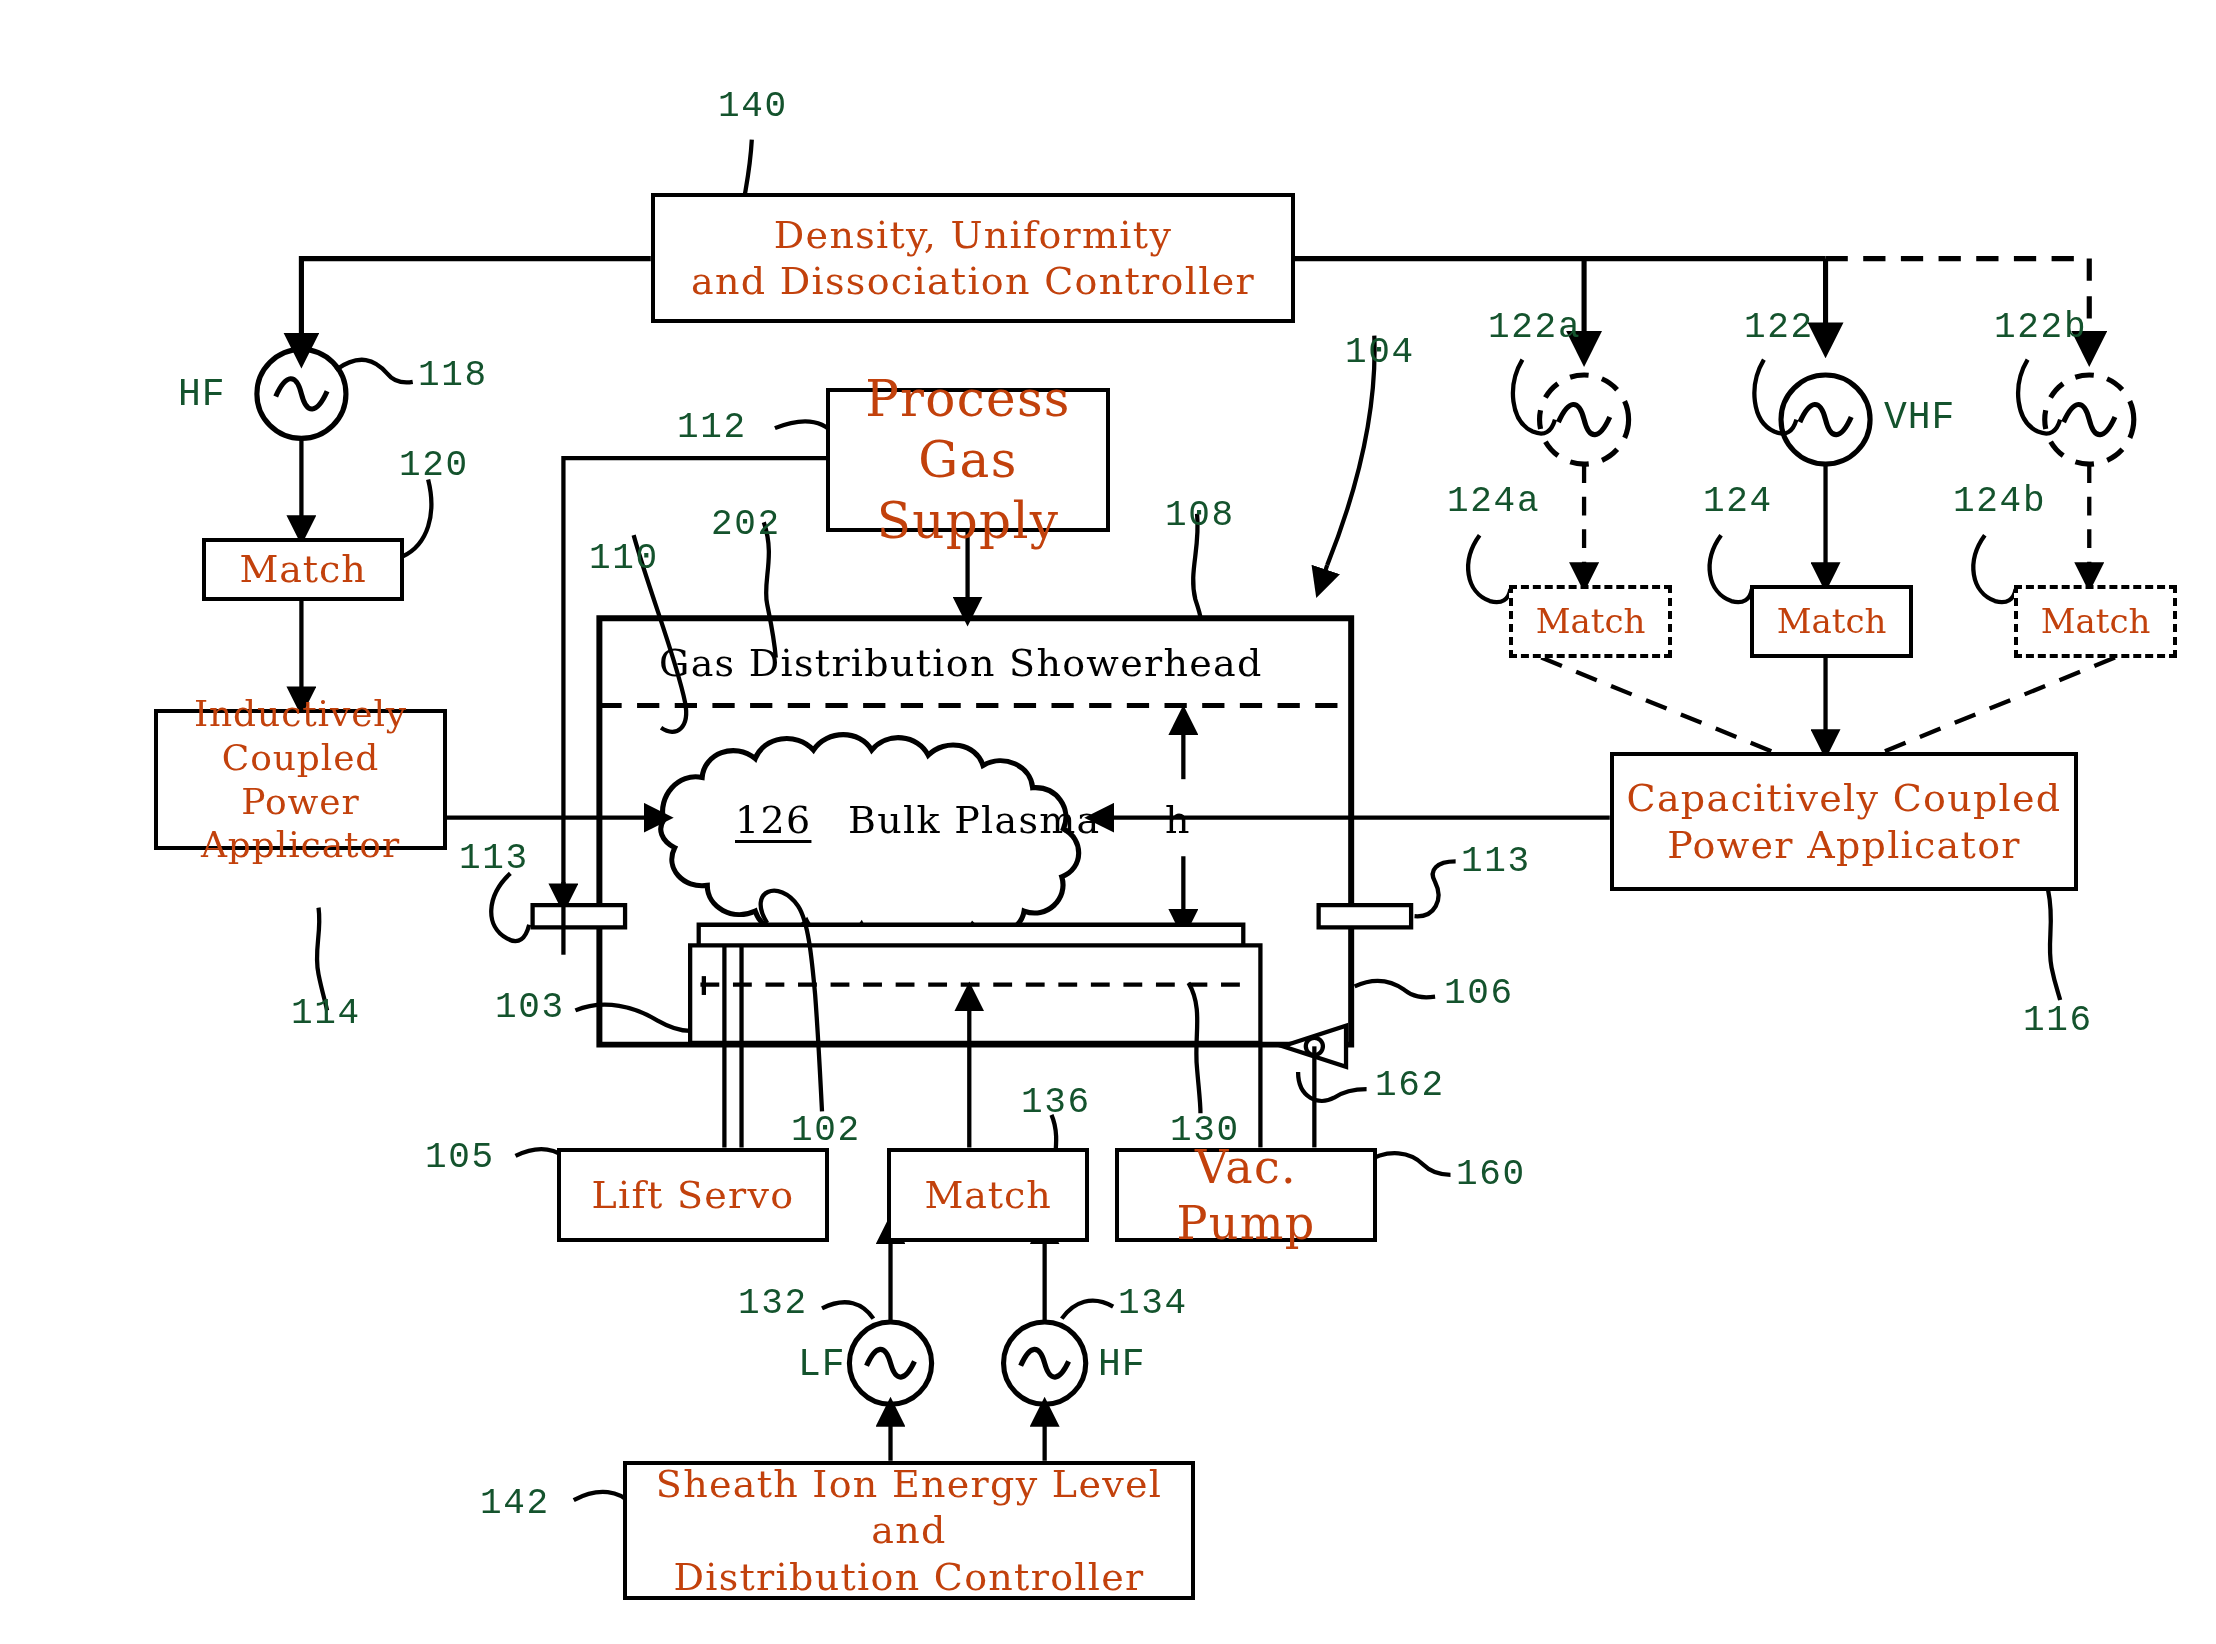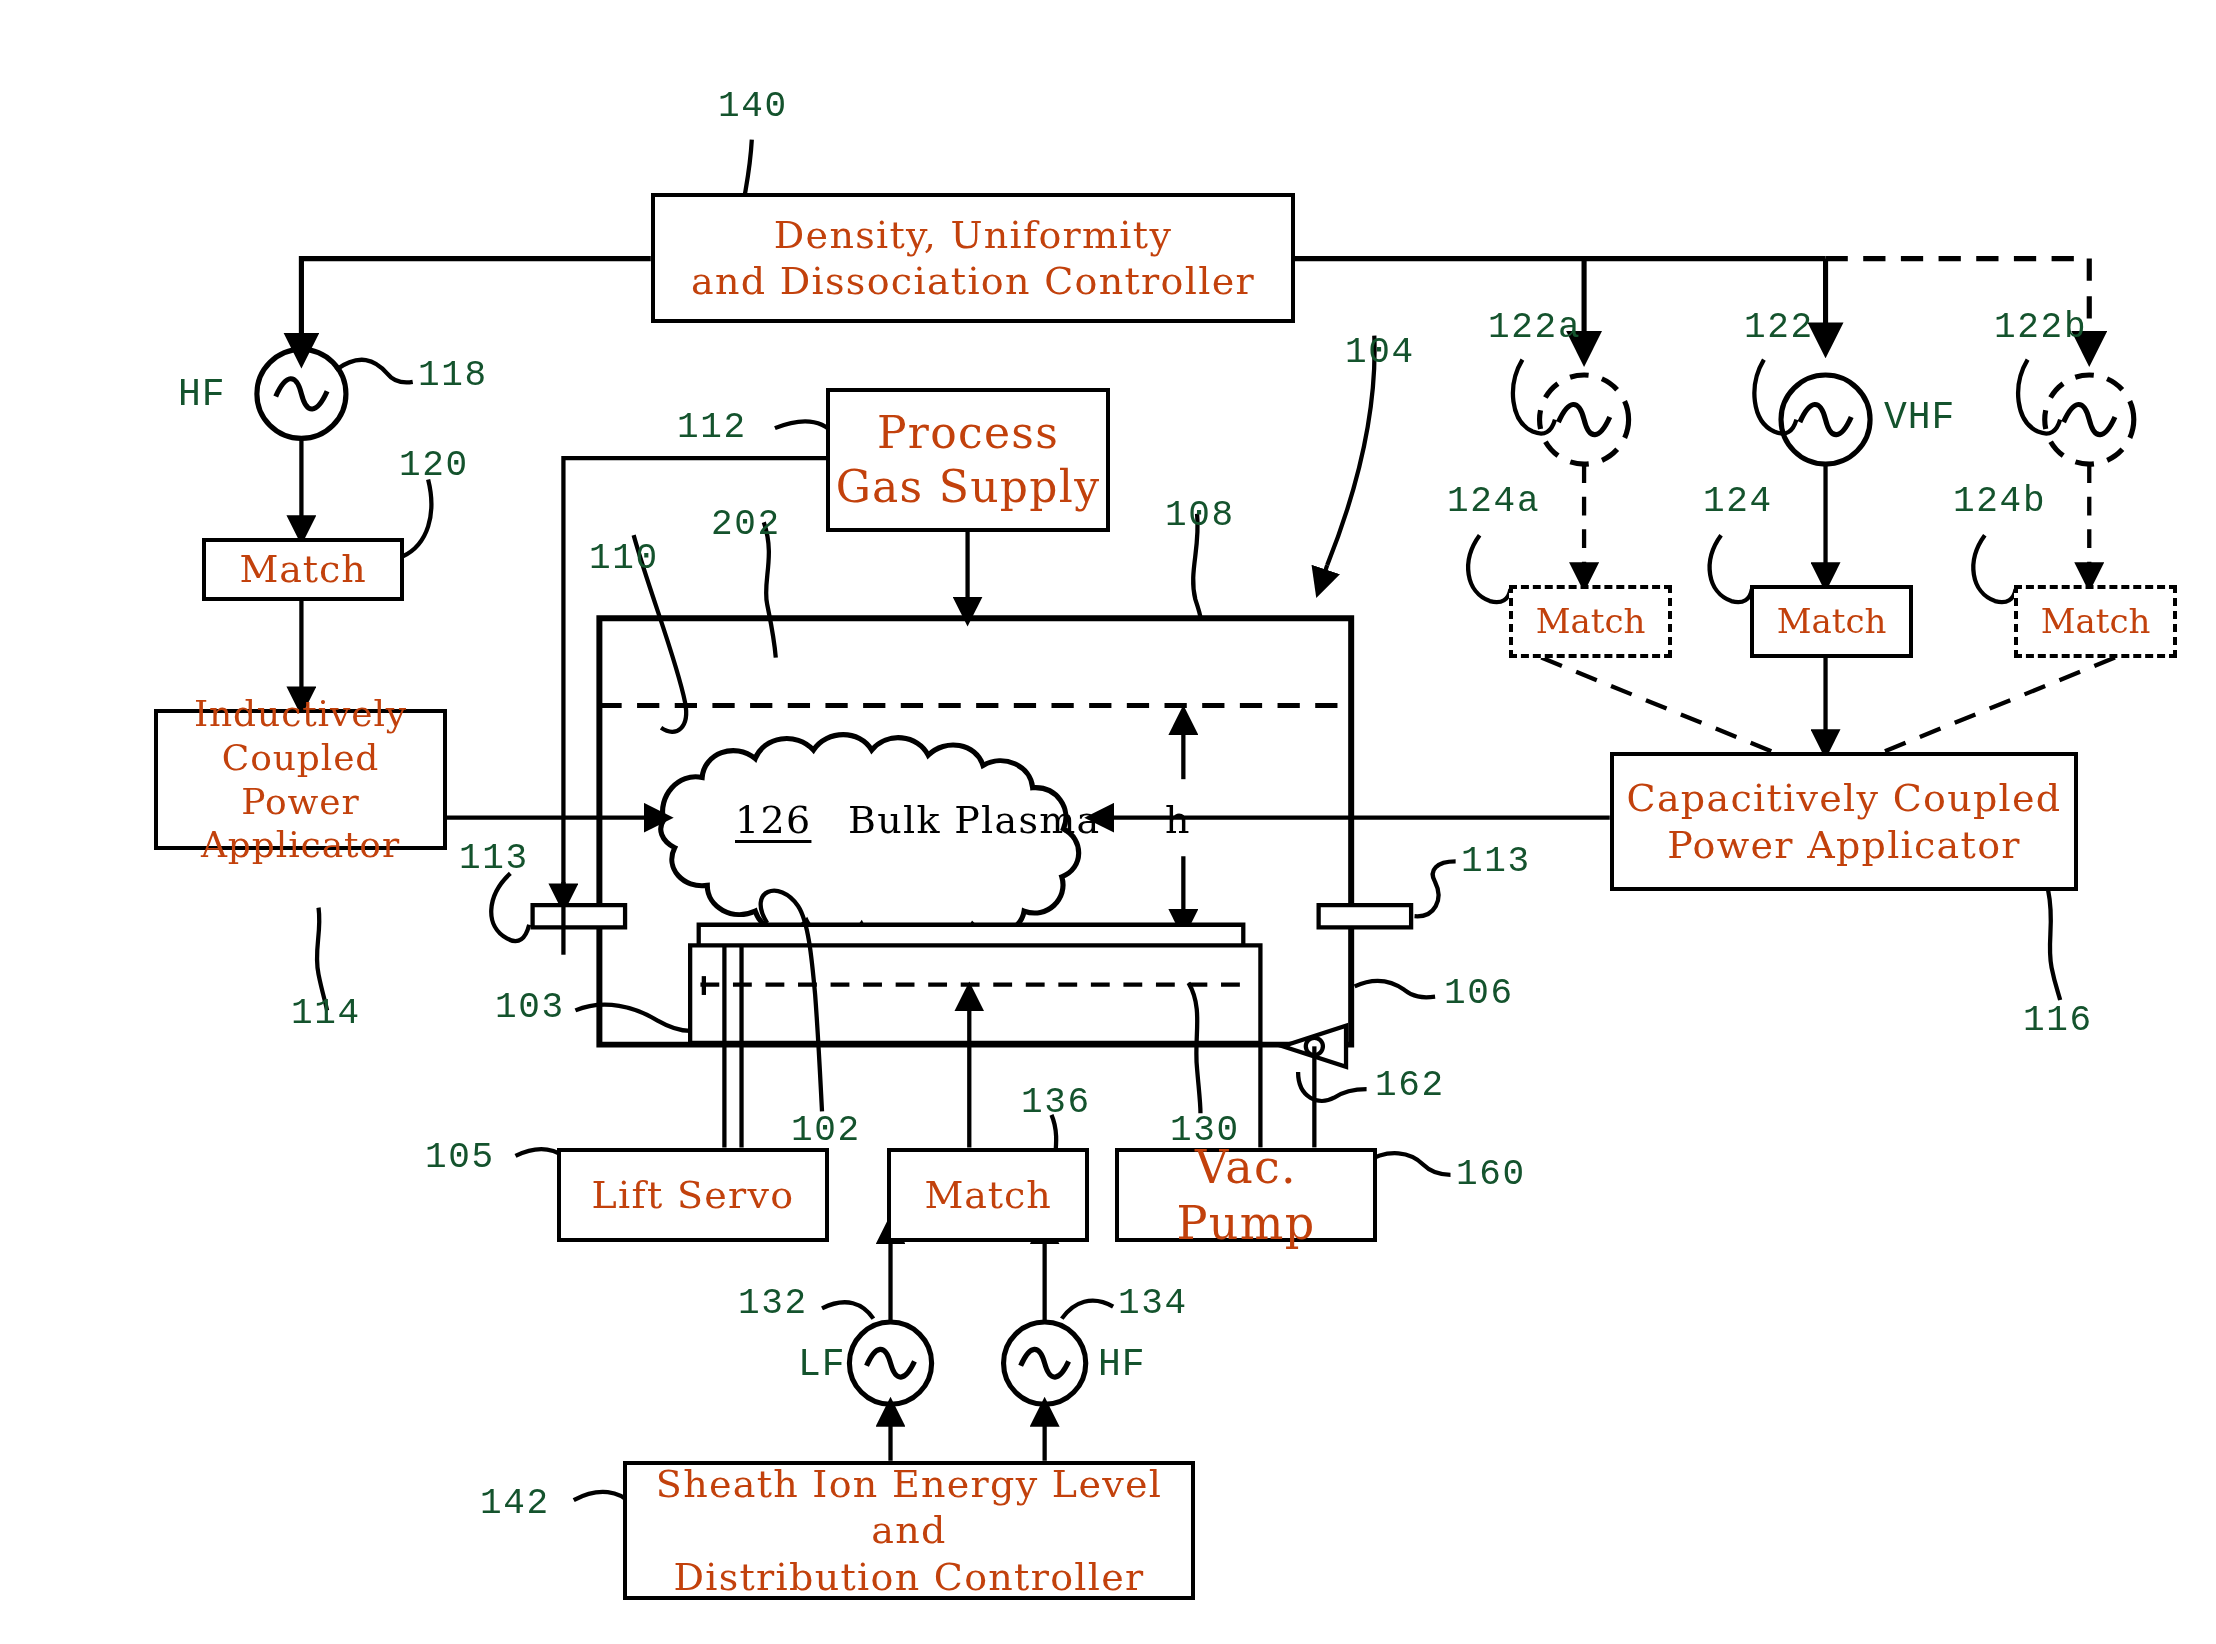--- a/index.html
+++ b/index.html
@@ -243,21 +243,21 @@
     </g>
   </svg>
 
   <div class="box" style="left:651px;top:193px;width:644px;height:130px;font-size:38px;letter-spacing:1.3px;">
     <div>
       <div>Density, Uniformity</div>
       <div>and Dissociation Controller</div>
     </div>
   </div>
 
-  <div class="box" style="left:826px;top:388px;width:284px;height:144px;font-size:44px;letter-spacing:1.3px;">
+  <div class="box" style="left:826px;top:388px;width:284px;height:144px;font-size:50px;letter-spacing:1.3px;">
     <div>
       <div>Process</div>
       <div>Gas Supply</div>
     </div>
   </div>
 
   <div class="box" style="left:202px;top:538px;width:202px;height:63px;font-size:38px;letter-spacing:0.9px;">
     <span>Match</span>
   </div>
 
@@ -301,20 +301,21 @@
     <span>Vac. Pump</span>
   </div>
 
   <div class="box" style="left:623px;top:1461px;width:572px;height:139px;font-size:38px;letter-spacing:1.3px;">
     <div>
       <div>Sheath Ion Energy Level and</div>
       <div>Distribution Controller</div>
     </div>
   </div>
 
+  <div class="chamber-text" style="left:659px;top:641px;">Gas Distribution Showerhead</div>
 
   <div class="plasma-text" style="left:735px;top:798px;">
     <span class="u126">126</span>
   </div>
   <div class="plasma-text" style="left:848px;top:798px;">Bulk Plasma</div>
   <div class="plasma-text" style="left:1165px;top:798px;">h</div>
 
   <div class="lbl freq" style="left:178px;top:373px;">HF</div>
   <div class="lbl freq" style="left:1884px;top:396px;">VHF</div>
   <div class="lbl freq" style="left:798px;top:1343px;">LF</div>

